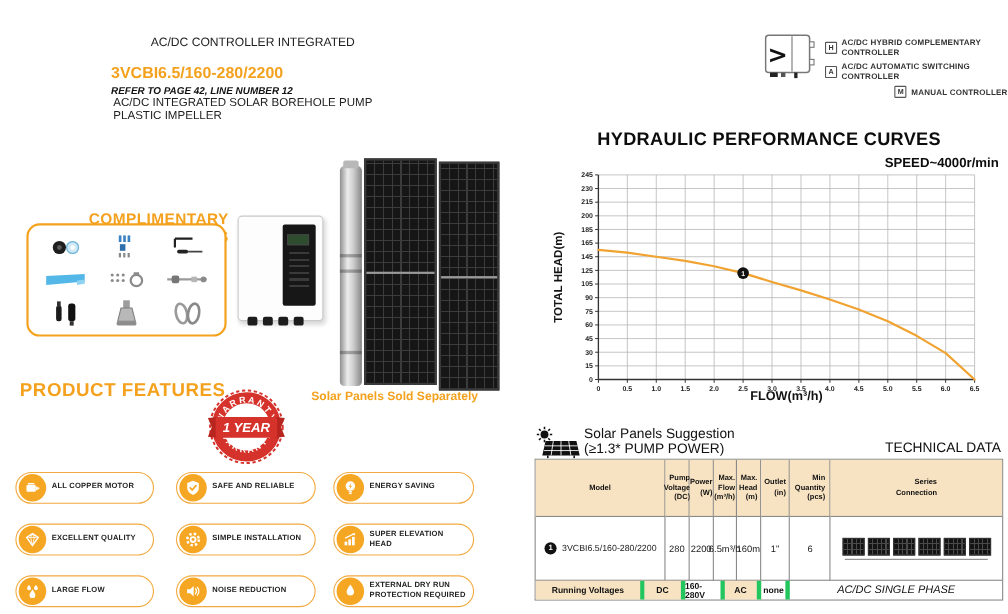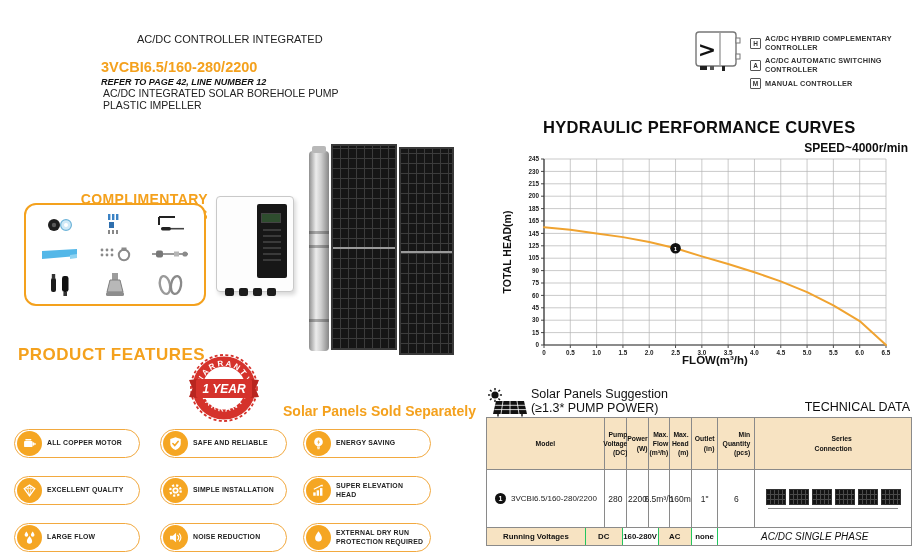--- a/index.html
+++ b/index.html
@@ -10,21 +10,21 @@
   
   .ds-title{left:100px;top:8px;font-size:28px;font-weight:900;letter-spacing:.5px;color:#0d0d0d;}
   .ds-sub{left:101px;top:33px;font-size:11px;color:#222;margin-left:36px;}
   .ds-model{left:101px;top:59px;font-size:14.5px;font-weight:bold;color:#F4A11D;}
   .ds-refer{left:101px;top:77px;font-size:9px;font-weight:bold;font-style:italic;color:#111;}
   .ds-desc1{left:103px;top:87px;font-size:10.5px;color:#222;}
   .ds-desc2{left:103px;top:99px;font-size:10.5px;color:#222;}
 
   
   .legend{left:695px;top:30px;display:flex;gap:9px;align-items:flex-start;}
-  .legend-rows{display:flex;flex-direction:column;gap:4px;margin-top:4px;}
+  .legend-rows{display:flex;flex-direction:column;gap:4px;margin-top:4px;align-items:flex-end;}
   .legend-row{display:flex;align-items:center;gap:4px;}
   .legend-key{width:9px;height:9px;border:1px solid #555;border-radius:1px;font-size:6.5px;
               font-weight:bold;display:flex;align-items:center;justify-content:center;color:#333;flex:0 0 auto;}
   .legend-label{font-size:7.3px;font-weight:600;color:#333;letter-spacing:.2px;}
 
   
   .acc-title{left:28px;top:191px;width:180px;text-align:right;font-size:14px;font-weight:bold;
              color:#F4A11D;letter-spacing:.4px;}
   .acc-box{left:24px;top:203px;width:182px;height:103px;border:2px solid #F4A11D;border-radius:12px;
            background:#fff;display:grid;grid-template-columns:1fr 1fr 1fr;grid-template-rows:1fr 1fr 1fr;
@@ -43,21 +43,21 @@
   .pump{left:309px;top:151px;width:20px;height:200px;border-radius:4px;
         background:linear-gradient(90deg,#8f8f8f,#ececec 35%,#cfcfcf 60%,#868686);}
   .pump-cap{position:absolute;left:3px;top:-5px;width:14px;height:7px;background:#b8b8b8;border-radius:2px;}
   .pump-joint{position:absolute;left:0;width:100%;height:3px;background:rgba(40,40,40,.35);}
   .panel{background:#161616;border:2px solid #3a3a3a;box-sizing:border-box;
          background-image:repeating-linear-gradient(90deg,transparent 0 7px,#3c3c3c 7px 8px),
                           repeating-linear-gradient(0deg,transparent 0 9px,#3c3c3c 9px 10px);}
   .panel::after{content:"";position:absolute;left:0;right:0;top:50%;height:2px;background:#9a9a9a;}
   .panel1{left:331px;top:144px;width:66px;height:206px;}
   .panel2{left:399px;top:147px;width:55px;height:208px;}
-  .sold-sep{left:283px;top:355px;font-size:14px;font-weight:bold;color:#F4A11D;margin-top:48px;}
+  .sold-sep{left:283px;top:355px;font-size:11px;font-weight:bold;color:#F4A11D;}
 
   
   .pf-title{left:18px;top:345px;font-size:17px;font-weight:900;color:#F4A11D;letter-spacing:.5px;}
   .stamp{left:188px;top:352px;}
   .pill{position:absolute;height:29px;border:1.2px solid #F2A93F;border-radius:15px;background:#fff;
         display:flex;align-items:center;box-sizing:border-box;}
   .pill-icon{width:25px;height:25px;border-radius:50%;background:#F5A623;margin:1px 5px 1px 2px;flex:0 0 auto;
              display:flex;align-items:center;justify-content:center;}
   .pill-label{font-size:6.9px;font-weight:bold;color:#222;letter-spacing:.2px;line-height:1.25;padding-right:6px;}
 
@@ -76,21 +76,21 @@
   .t-row{display:grid;grid-template-columns:27.8% 5.2% 5.2% 4.9% 5.2% 6.3% 8.7% 1fr;}
   .t-cell{border-right:1px solid #8a8a8a;border-bottom:1px solid #8a8a8a;display:flex;align-items:center;
           justify-content:center;text-align:right;box-sizing:border-box;}
   .t-cell:last-child{border-right:none;}
   .t-head .t-cell{background:#F7E3C2;height:52px;font-size:6.8px;font-weight:bold;white-space:pre-line;line-height:1.35;}
   .t-data .t-cell{height:58px;font-size:8.5px;color:#222;}
   .t-data .model-cell{justify-content:flex-start;padding-left:8px;gap:5px;text-align:left;font-size:8px;}
   .num-badge{width:11px;height:11px;border-radius:50%;background:#111;color:#fff;font-size:7px;font-weight:bold;
              display:inline-flex;align-items:center;justify-content:center;flex:0 0 auto;}
   .t-foot{display:flex;height:17px;}
-  .f-cell{border-right:1px solid #22c55e;display:flex;align-items:center;justify-content:center;
+  .f-cell{border-right:4px solid #22c55e;display:flex;align-items:center;justify-content:center;
           font-size:7.8px;font-weight:bold;box-sizing:border-box;height:100%;}
   .f-cell:last-child{border-right:none;font-size:10px;font-weight:400;font-style:italic;}
   .f-tan{background:#F7E3C2;}
 
   .sc-wrap{display:flex;flex-direction:column;align-items:center;}
   .sc-panels{display:flex;gap:3px;}
   .sc-panel{width:20px;height:16px;background:#141414;border:1px solid #333;box-sizing:border-box;
             background-image:repeating-linear-gradient(90deg,transparent 0 3px,#4a4a4a 3px 4px),
                              repeating-linear-gradient(0deg,transparent 0 4px,#4a4a4a 4px 5px);}
   .sc-line{width:96%;height:1px;background:#888;margin-top:3px;}

